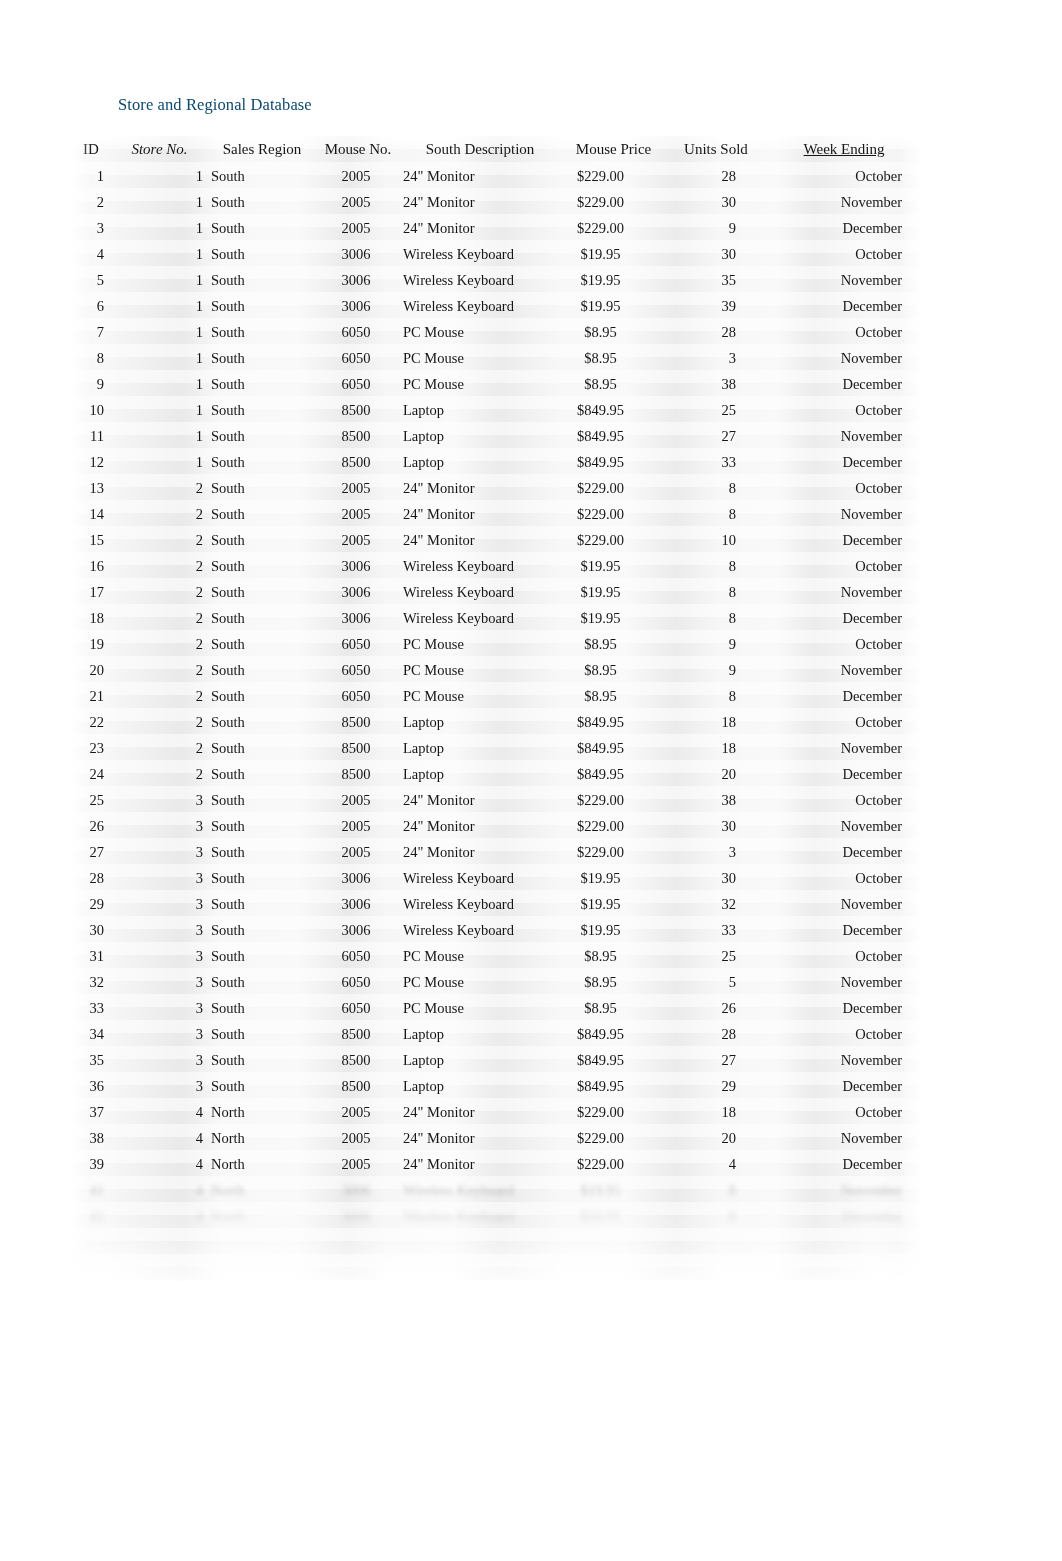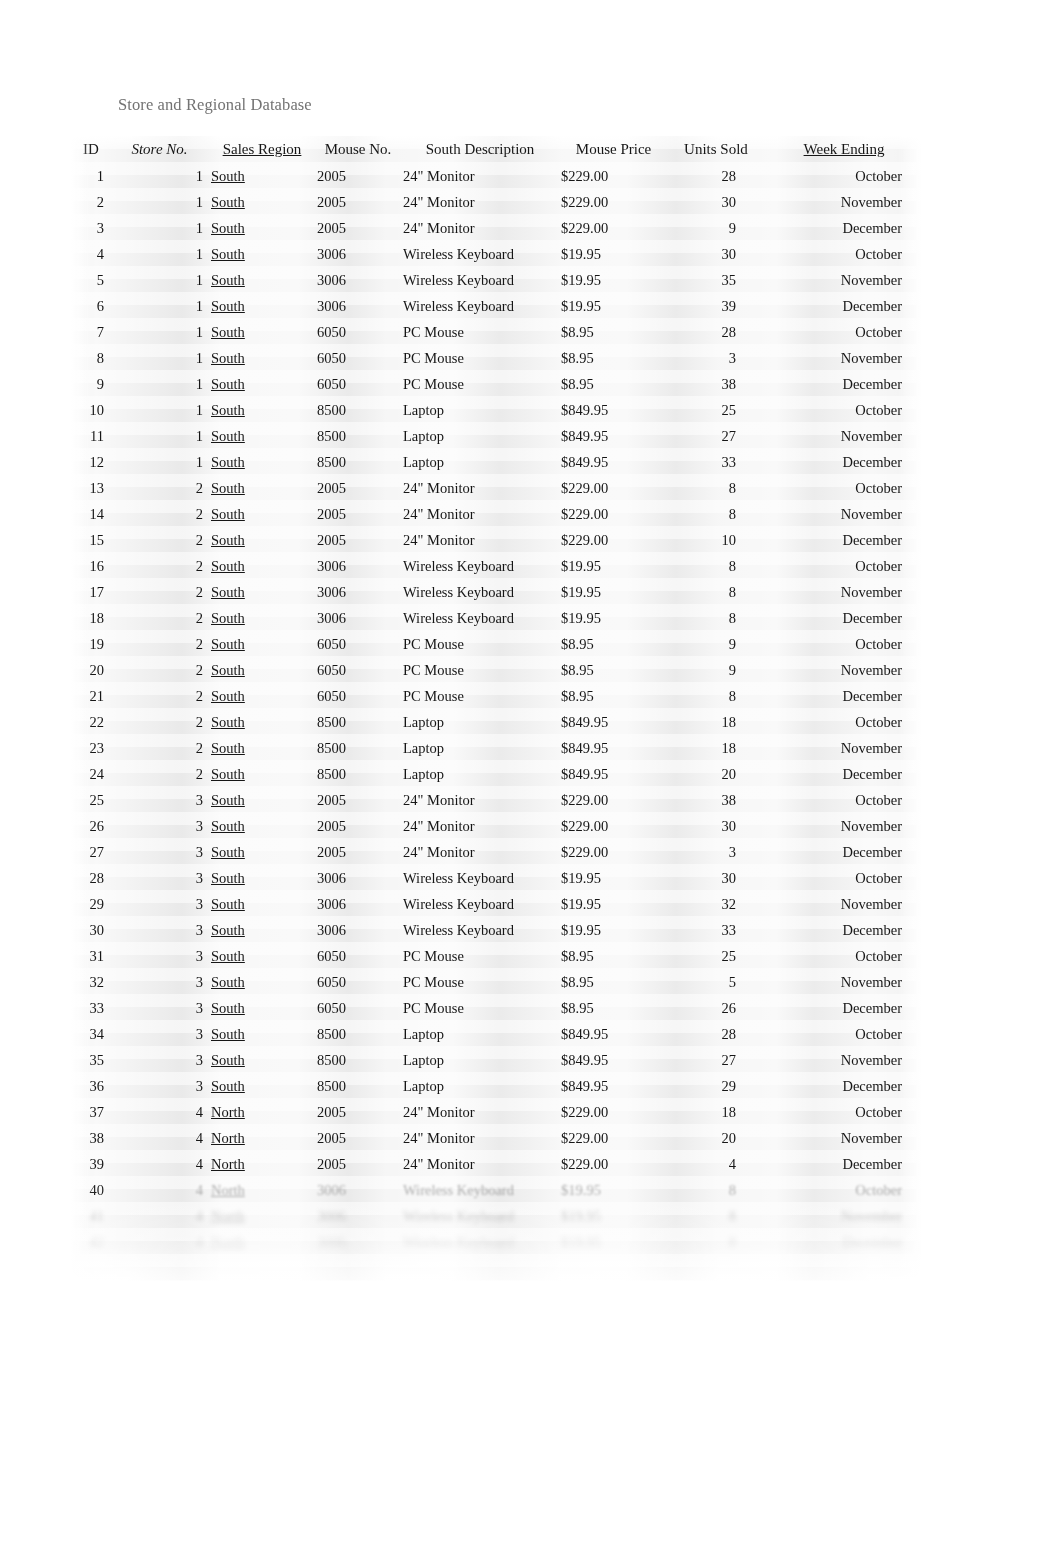--- a/index.html
+++ b/index.html
@@ -20,21 +20,21 @@
 
   
   #doc-title {
     position: absolute;
     left: 118px;
     top: 95px;
     font-size: 16.5px;
     line-height: 20px;
     letter-spacing: 0.1px;
     white-space: nowrap;
-    color: #737373;
+    color: #0c4a6e;
   }
 
   
   #table-wrap {
     position: absolute;
     left: 70px;
     top: 136px;
     width: 860px;
     height: 1145px;
   }
@@ -126,24 +126,24 @@
   table.db thead th {
     height: 27px;
     line-height: 27px;
     text-align: center;
     font-size: 15px;
   }
 
   
   .c-id     { width:  42px; text-align: right;  padding-right: 8px !important; }
   .c-store  { width:  95px; text-align: right;  padding-right: 4px !important; }
-  .c-region { width: 110px; text-align: left;   padding-left: 4px  !important; text-decoration: underline; }
-  .c-itemno { width:  82px; text-align: left;  padding-right: 4px !important; }
+  .c-region { width: 110px; text-align: left;   padding-left: 4px  !important; }
+  .c-itemno { width:  82px; text-align: center;  padding-right: 4px !important; }
   .c-itemdesc{ width: 162px; text-align: left;  padding-left: 4px  !important; }
-  .c-price  { width: 105px; text-align: left;  padding-right: 26px !important; }
+  .c-price  { width: 105px; text-align: center;  padding-right: 26px !important; }
   .c-units  { width: 100px; text-align: right;  padding-right: 30px !important; }
   .c-week   { width: 156px; text-align: right;  padding-right: 20px !important; }
 
   
   thead .c-id      { text-align: center; padding-right: 0 !important; }
   thead .c-store   { text-align: center; padding-right: 0 !important; font-style: italic; }
   thead .c-region  { text-align: center; padding-left: 0  !important; }
   thead .c-itemno  { text-align: center; padding-right: 0 !important; }
   thead .c-itemdesc{ text-align: center; padding-left: 0  !important; }
   thead .c-price   { text-align: center; padding-right: 0 !important; }
@@ -590,30 +590,20 @@
           <tr>
             <td class="c-id">39</td>
             <td class="c-store">4</td>
             <td class="c-region">North</td>
             <td class="c-itemno">2005</td>
             <td class="c-itemdesc">24" Monitor</td>
             <td class="c-price">$229.00</td>
             <td class="c-units">4</td>
             <td class="c-week">December</td>
           </tr>
-          <tr class="fade-1">
-            <td class="c-id">40</td>
-            <td class="c-store">4</td>
-            <td class="c-region">North</td>
-            <td class="c-itemno">3006</td>
-            <td class="c-itemdesc">Wireless Keyboard</td>
-            <td class="c-price">$19.95</td>
-            <td class="c-units">8</td>
-            <td class="c-week">October</td>
-          </tr>
           <tr class="fade-2">
             <td class="c-id">41</td>
             <td class="c-store">4</td>
             <td class="c-region">North</td>
             <td class="c-itemno">3006</td>
             <td class="c-itemdesc">Wireless Keyboard</td>
             <td class="c-price">$19.95</td>
             <td class="c-units">8</td>
             <td class="c-week">November</td>
           </tr>

